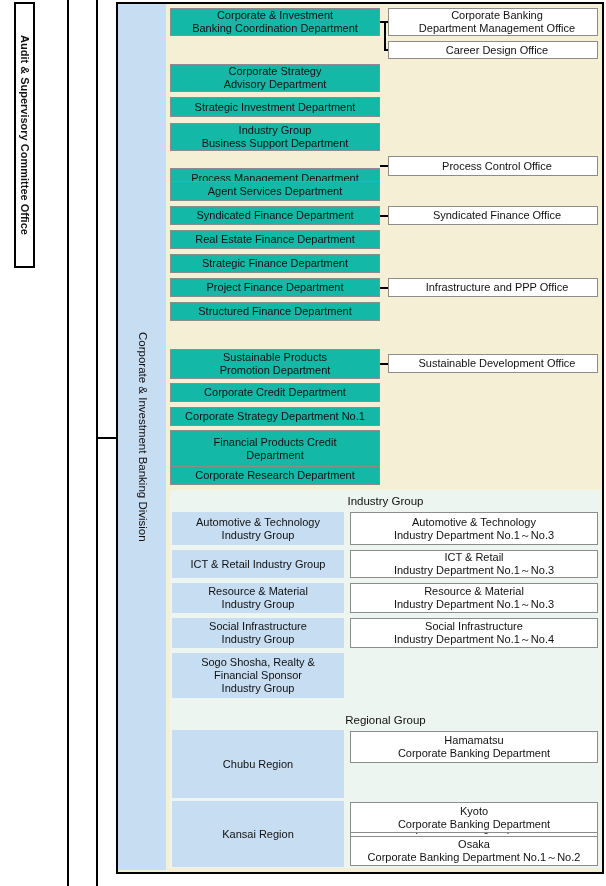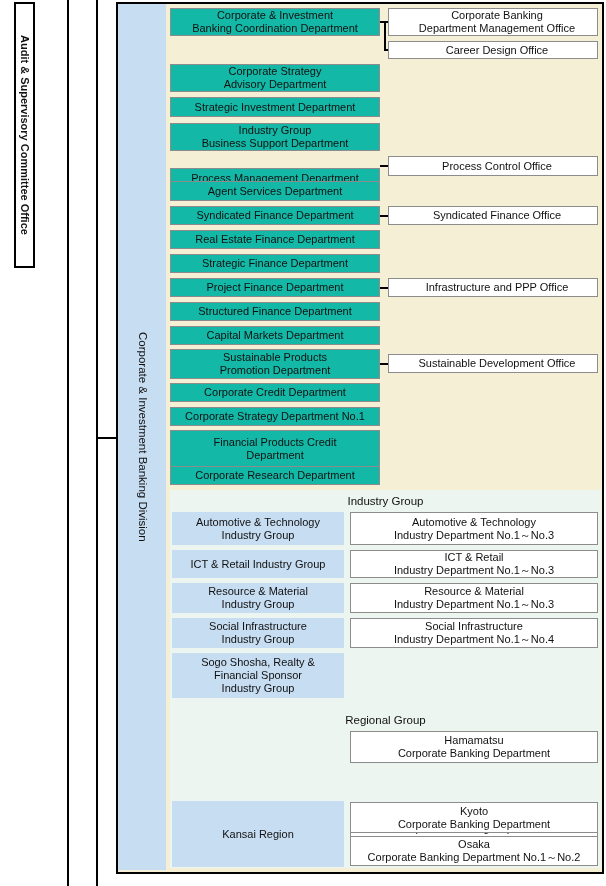--- a/index.html
+++ b/index.html
@@ -79,21 +79,20 @@
   <div class="box dept" style="top:97px;height:20px">Strategic Investment Department</div>
   <div class="box dept" style="top:123px;height:28px">Industry Group
 Business Support Department</div>
   <div class="box dept" style="top:168px;height:21px">Process Management Department</div>
   <div class="box dept" style="top:181px;height:20px">Agent Services Department</div>
   <div class="box dept" style="top:206px;height:19px">Syndicated Finance Department</div>
   <div class="box dept" style="top:230px;height:19px">Real Estate Finance Department</div>
   <div class="box dept" style="top:254px;height:19px">Strategic Finance Department</div>
   <div class="box dept" style="top:278px;height:19px">Project Finance Department</div>
   <div class="box dept" style="top:302px;height:19px">Structured Finance Department</div>
-  <div class="box dept" style="top:326px;height:19px">Capital Markets Department</div>
   <div class="box dept" style="top:349px;height:30px">Sustainable Products
 Promotion Department</div>
   <div class="box dept" style="top:383px;height:19px">Corporate Credit Department</div>
   <div class="box dept" style="top:407px;height:19px">Corporate Strategy Department No.1</div>
   <div class="box dept" style="top:430px;height:38px">Financial Products Credit
 Department</div>
   <div class="box dept" style="top:466px;height:19px">Corporate Research Department</div>
 
   <div class="box office" style="top:8px;height:28px">Corporate Banking
 Department Management Office</div>
@@ -131,20 +130,21 @@
 Industry Group</div>
   <div class="box idept" style="top:618px;height:30px">Social Infrastructure
 Industry Department No.1～No.4</div>
 
   <div class="box igroup" style="top:653px;height:45px">Sogo Shosha, Realty &amp;
 Financial Sponsor
 Industry Group</div>
 
   <div class="sec-header" style="top:713px">Regional Group</div>
 
+  <div class="box igroup" style="top:730px;height:68px">Chubu Region</div>
   <div class="box idept" style="top:731px;height:32px">Hamamatsu
 Corporate Banking Department</div>
   <div class="box idept" style="top:805px;height:34px">Nagoya
 Corporate Banking Department</div>
 
   <div class="box igroup" style="top:801px;height:66px">Kansai Region</div>
   <div class="box idept" style="top:802px;height:31px">Kyoto
 Corporate Banking Department</div>
   <div class="box idept" style="top:836px;height:30px">Osaka
 Corporate Banking Department No.1～No.2</div>

